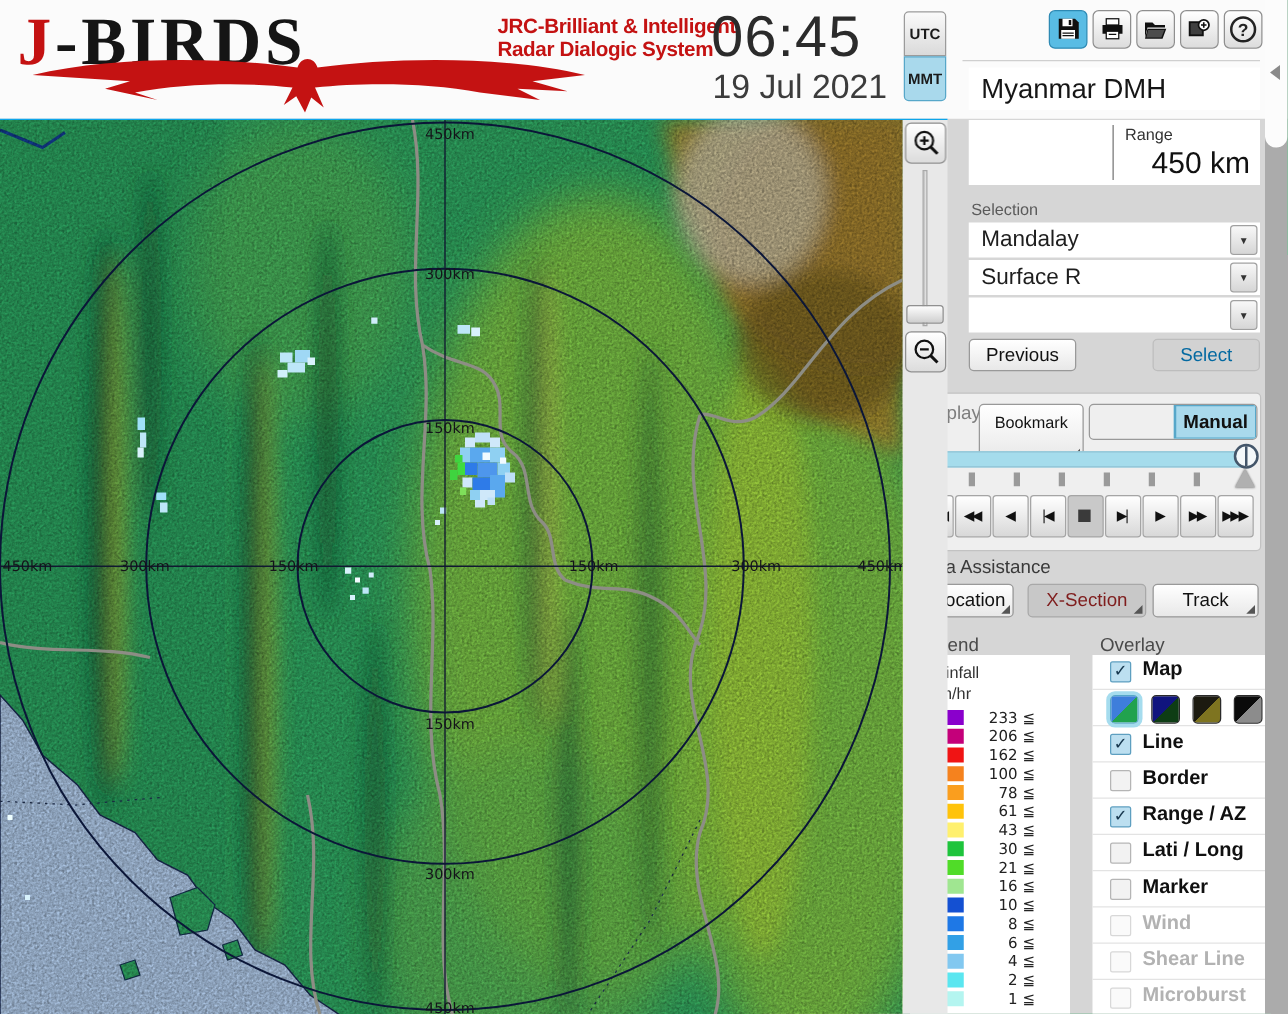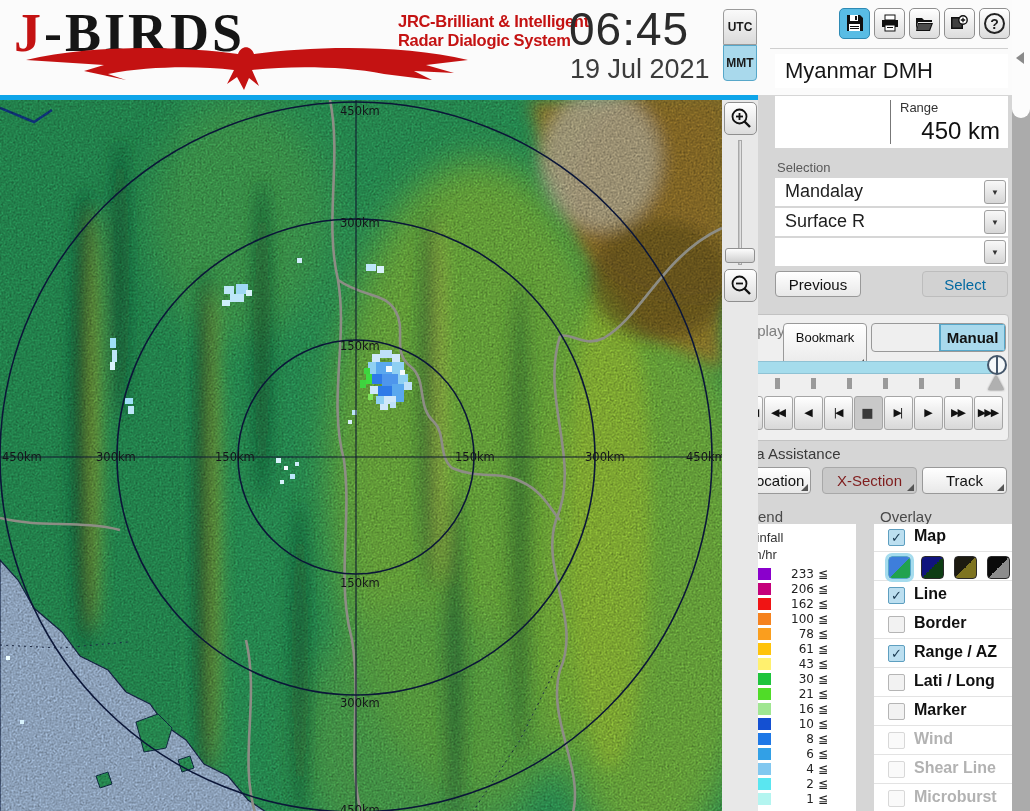--- a/index.html
+++ b/index.html
@@ -89,21 +89,21 @@
   .cb { position:absolute; left:14px; top:5px; width:17px; height:17px; border-radius:2px; text-align:center; font-family:"DejaVu Sans", sans-serif; font-size:13px; font-weight:bold; line-height:16px; }
   .cb.checked { background:#BCDFF0; border:1.5px solid #5E9FC0; color:#17374E; }
   .cb.unchecked { background:#F2F2F2; border:1.5px solid #B5B5B5; }
   .cb.disabled { background:#FAFAFA; border:1.5px solid #D8D8D8; }
   .ov-lab { position:absolute; left:40px; top:3px; font-size:16px; font-weight:bold; color:#101010; }
   .ov-lab.dis { color:#B2B2B2; }
   .mapsw { position:absolute; top:3px; width:23px; height:23px; border:1px solid #2A2A2A; border-radius:4px; }
   .mapsw.sel { box-shadow:0 0 0 3px #A5DCEE; border-color:#57A7C9; }
 
   
-  #map-wrap { left:0; top:95px; width:758px; height:716px; border-top:5px solid #0ea5e9; background:#E8E8E8; }
+  #map-wrap { left:0; top:95px; width:758px; height:716px; border-top:1px solid #0ea5e9; background:#E8E8E8; }
   #map-svg { position:absolute; left:0; top:0; }
   #zoomctl { position:absolute; left:724px; top:2px; width:33px; height:200px; }
   .zbtn { position:absolute; left:0; width:33px; height:33px; border:1px solid #8F8F8F; border-radius:5px; background:linear-gradient(#FFFFFF,#DCDCDC); text-align:center; }
   #zoom-in { top:0; } #zoom-out { top:167px; }
   #ztrack { position:absolute; left:14px; top:38px; width:4px; height:125px; background:linear-gradient(90deg,#B8B8B8,#EFEFEF); border:1px solid #A8A8A8; }
   #zhandle { position:absolute; left:1px; top:146px; width:30px; height:15px; border:1px solid #909090; border-radius:3px; background:linear-gradient(#FDFDFD,#CFCFCF); }
 </style>
 </head>
 <body>
 

